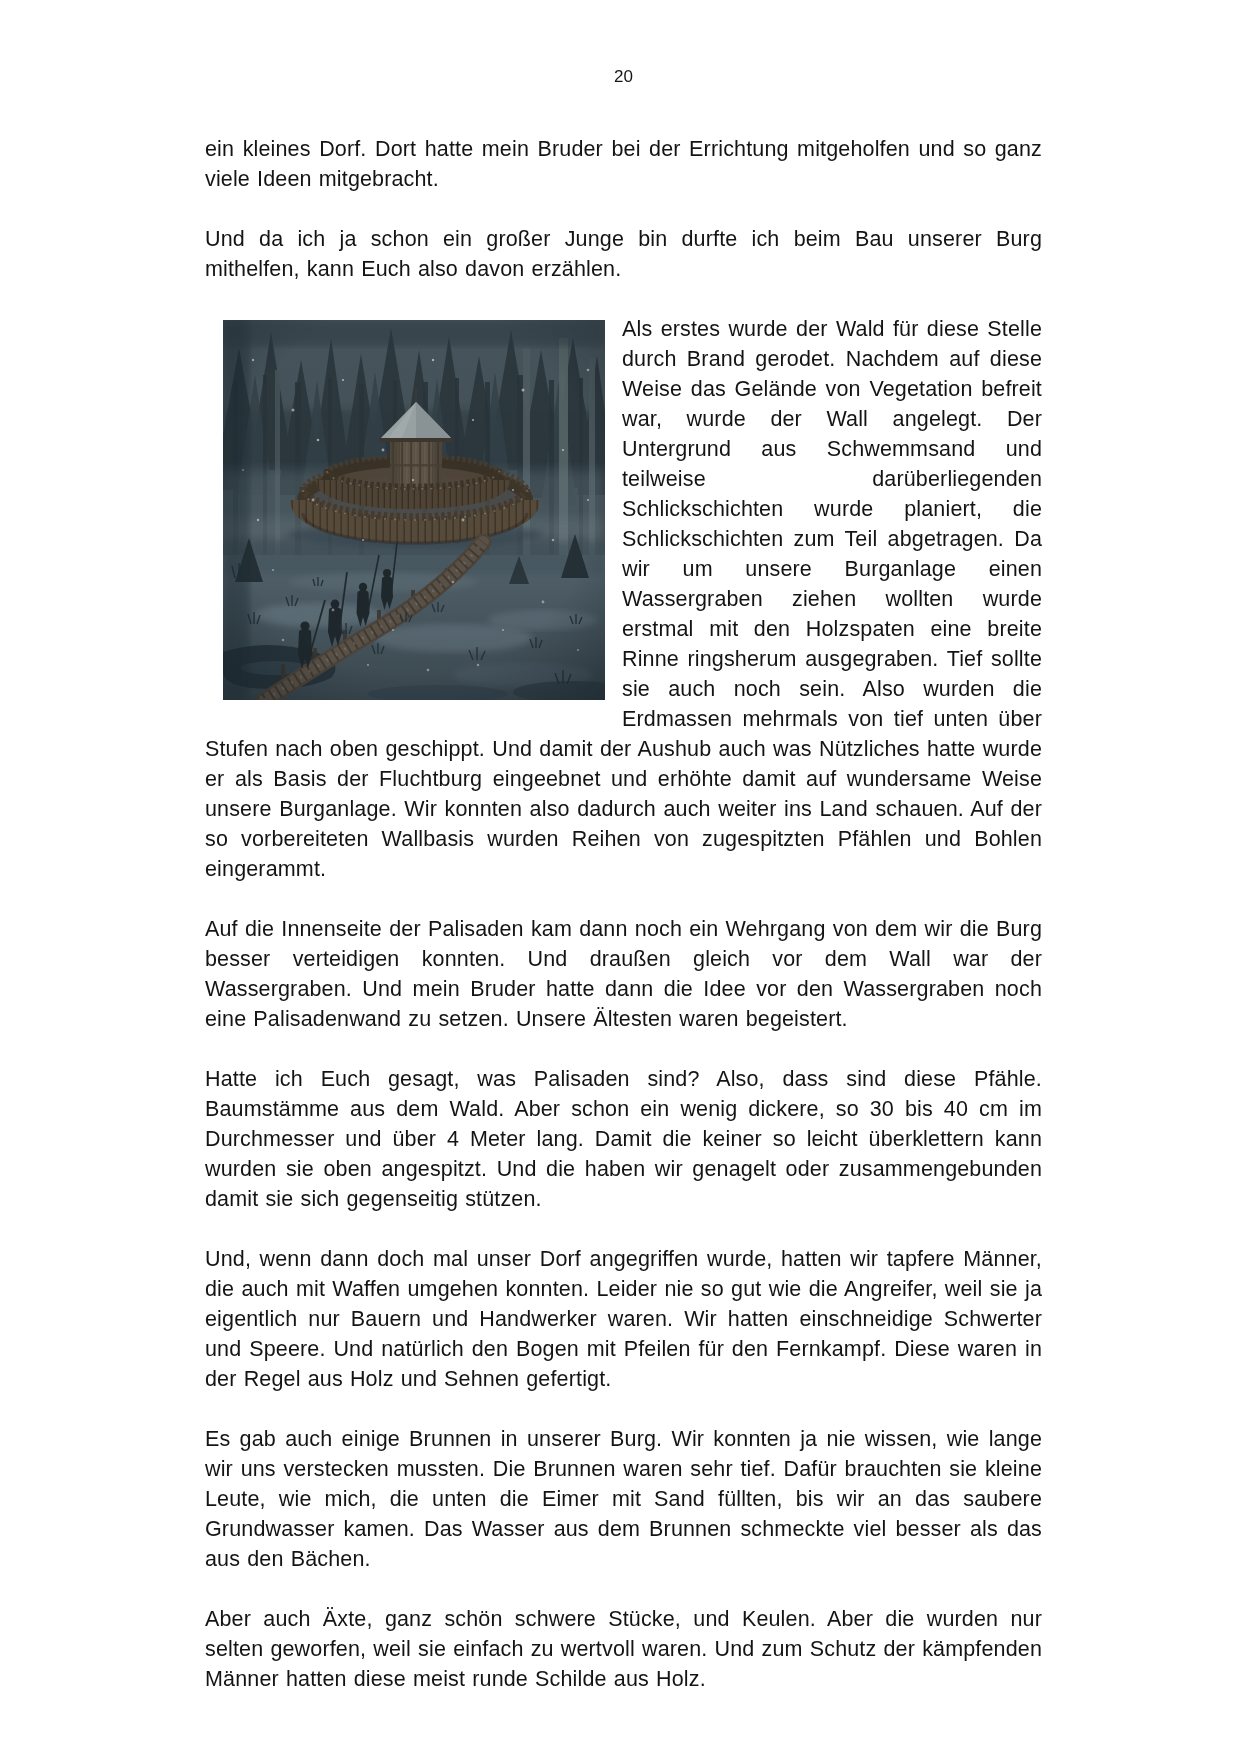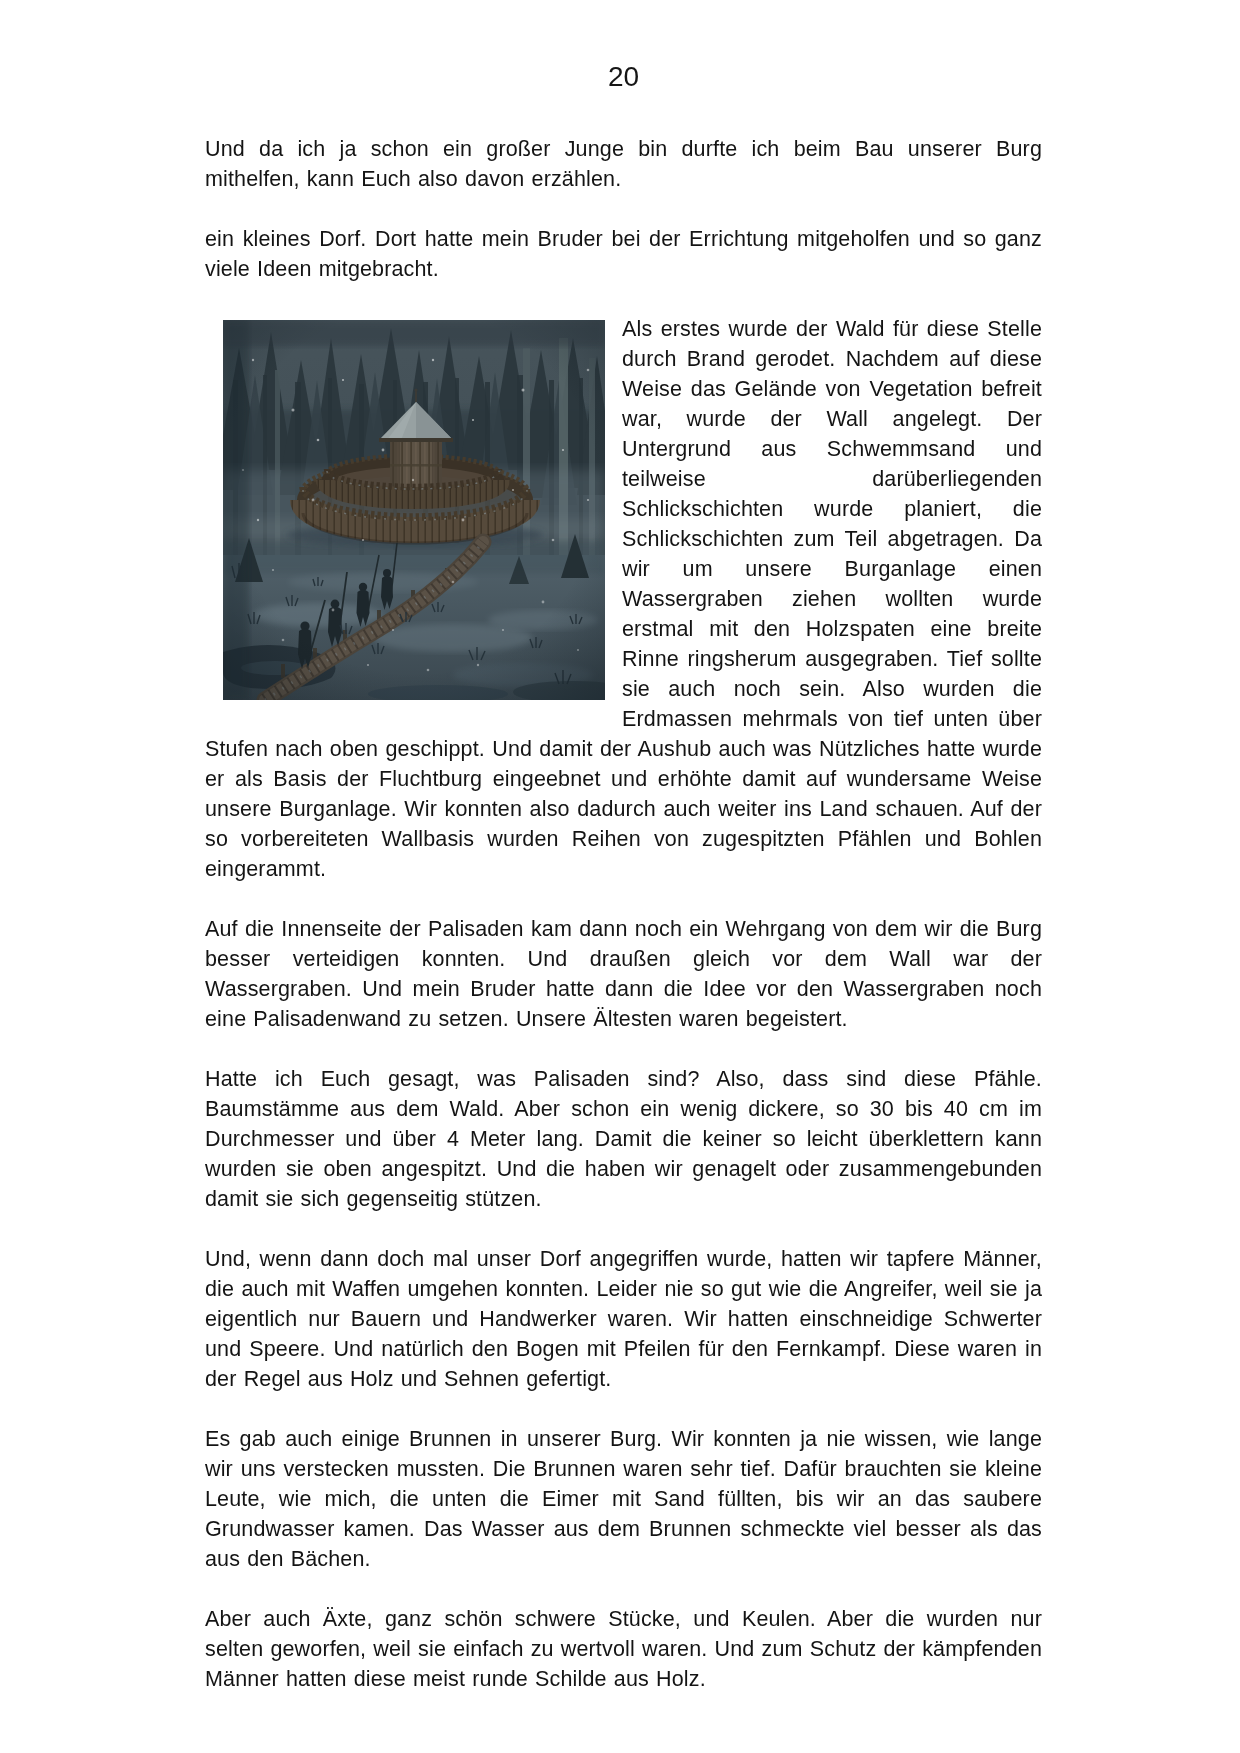--- a/index.html
+++ b/index.html
@@ -10,21 +10,21 @@
   }
   .page{
     box-sizing:border-box;
     width:1240px;height:1753px;
     padding:62px 198px 0 205px;
     background:#ffffff;
     position:relative;
   }
   .page-number{
     text-align:center;
-    font-size:28px;line-height:30px;
+    font-size:17px;line-height:30px;
     margin-bottom:42px;
     color:#161616;
   }
   p.body-par{
     margin:0 0 30px 0;
     font-size:21.5px;
     line-height:30px;
     text-align:justify;
     letter-spacing:0.15px;
     word-spacing:1px;
@@ -39,22 +39,22 @@
     background:#3d4a51;
   }
   figure.illustration svg{display:block;width:382px;height:380px;}
 </style>
 </head>
 <body>
 
 <div class="page">
   <div class="page-number">20</div>
 
+  <p class="body-par">ein kleines Dorf. Dort hatte mein Bruder bei der Errichtung mitgeholfen und so ganz viele Ideen mitgebracht.</p>
   <p class="body-par">Und da ich ja schon ein großer Junge bin durfte ich beim Bau unserer Burg mithelfen, kann Euch also davon erzählen.</p>
-  <p class="body-par">ein kleines Dorf. Dort hatte mein Bruder bei der Errichtung mitgeholfen und so ganz viele Ideen mitgebracht.</p>
 
   <figure class="illustration">
     <svg viewBox="0 0 382 380" xmlns="http://www.w3.org/2000/svg" aria-hidden="true">
       <defs>
         <linearGradient id="g-sky" x1="0" y1="0" x2="0" y2="1">
           <stop offset="0" stop-color="#47545b"></stop>
           <stop offset="0.55" stop-color="#414e55"></stop>
           <stop offset="1" stop-color="#3b4850"></stop>
         </linearGradient>
         <linearGradient id="g-ground" x1="0" y1="0" x2="0" y2="1">

